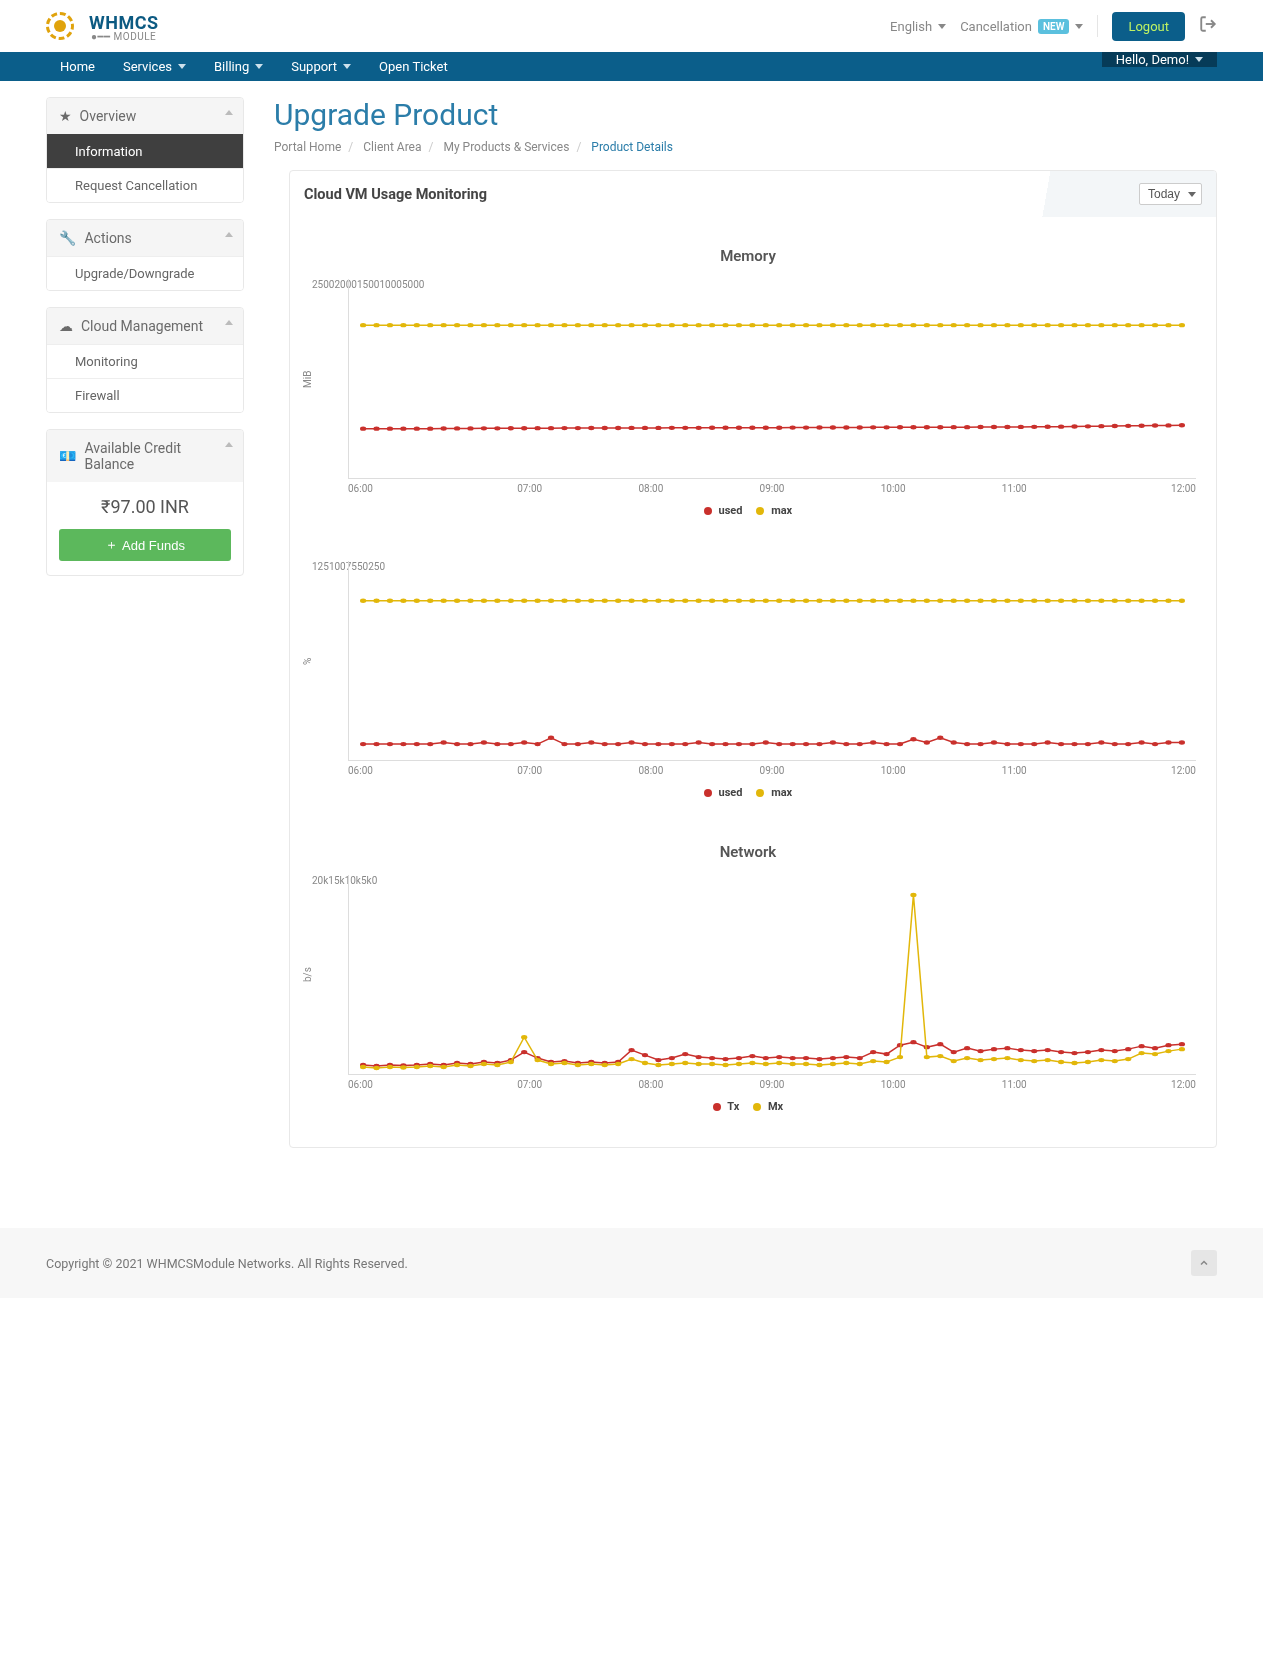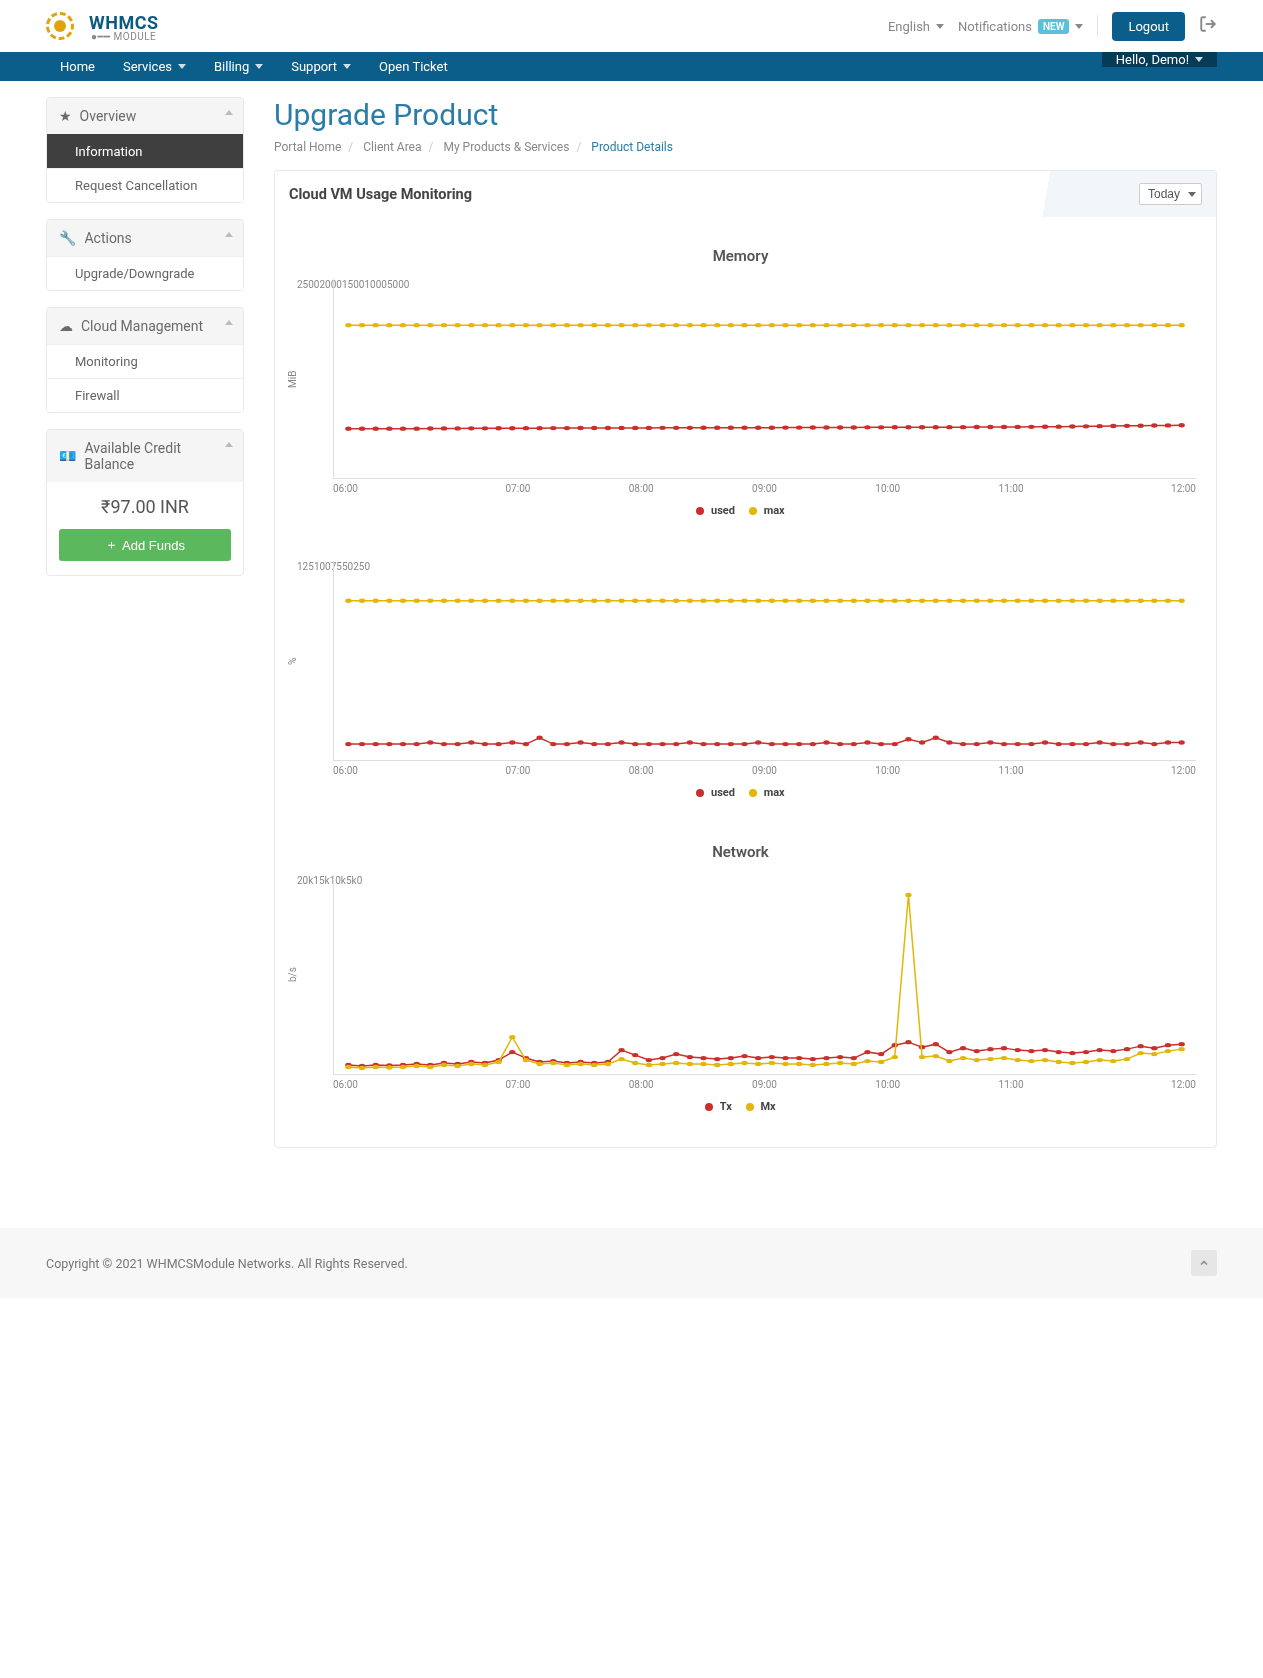--- a/index.html
+++ b/index.html
@@ -11,21 +11,21 @@
   .logo { display:flex; align-items:center; gap:15px; font-weight:700; font-size:18px; letter-spacing:0.5px;}
   .logo .gear { width:28px; height:28px; border-radius:50%; border:3px dashed #e0a30c; display:inline-block; position:relative; }
   .logo .gear::after{content:""; position:absolute; inset:5px; border-radius:50%; background:#e0a30c;}
   .logo .w { color:#0c5a82; }
   .logo .sub { font-size:10px; font-weight:400; color:#888; display:block; line-height:8px; margin-left:2px;}
   .top-right { display:flex; align-items:center; gap:14px; color:#888; }
   .top-right .item { display:flex; align-items:center; gap:6px; cursor:pointer; font-size:13px;}
   .caret { display:inline-block; width:0; height:0; border-left:4px solid transparent; border-right:4px solid transparent; border-top:5px solid #888; vertical-align:middle;}
   .badge-new { background:#5bc0de; color:#fff; font-size:10px; padding:2px 5px; border-radius:3px; font-weight:600;}
   .divider-v { width:1px; height:22px; background:#e5e5e5; }
-  .btn-logout { background:#0b5e8a; color:#ffffff; padding:7px 16px; border-radius:4px; font-size:13px; cursor:pointer;}
+  .btn-logout { background:#0b5e8a; color:#bef264; padding:7px 16px; border-radius:4px; font-size:13px; cursor:pointer;}
   .signout-icon { font-size:18px; color:#888; cursor:pointer; }
 
   
   .navbar { background:#0b5e8a; color:#fff; height:29px; display:flex; align-items:stretch; padding:0 46px; justify-content:space-between;}
   .nav-left { display:flex; align-items:stretch; }
   .nav-item { display:flex; align-items:center; padding:0 14px; font-size:13px; gap:6px; cursor:pointer;}
   .nav-right .nav-item { background:#063b58; }
   .nav-right .caret, .nav-left .caret { border-top-color:#cde1ec; }
 
   
@@ -47,21 +47,21 @@
   .ico { font-style:normal; display:inline-block; }
 
   
   h1.page-title { color:#2b7da9; font-size:30px; font-weight:400; margin-bottom:8px; }
   .breadcrumb { font-size:12px; color:#999; margin-bottom:16px; }
   .breadcrumb a { color:#888; cursor:pointer;}
   .breadcrumb .sep { margin:0 7px; color:#ccc; }
   .breadcrumb .current { color:#2b7da9; }
 
   
-  .card { border:1px solid #e8e8e8; border-radius:4px; background:#fff; overflow:hidden; }
+  .card { border:1px solid #e8e8e8; border-radius:4px; background:#fff; overflow:hidden;margin-left:15px; }
   .card-header { padding:12px 14px; font-size:14.5px; font-weight:700; color:#444; display:flex; align-items:center; justify-content:space-between; position:relative; }
   .card-header::after { content:""; position:absolute; right:0; top:0; bottom:0; width:240px; background:linear-gradient(100deg,transparent 30%, #f3f6f8 30%); z-index:0;}
   .card-header > * { position:relative; z-index:1; }
   .select-period { border:1px solid #ccc; border-radius:2px; font-size:12px; padding:3px 20px 3px 8px; background:#fff; color:#555; appearance:none; position:relative; }
   .select-wrap { position:relative; }
   .select-wrap::after { content:""; position:absolute; right:6px; top:9px; width:0;height:0;border-left:4px solid transparent;border-right:4px solid transparent;border-top:5px solid #666; pointer-events:none;}
 
   .card-body { padding:30px 20px 30px 10px; position:relative;}
   .chart-block { margin-bottom:44px; }
   .chart-block:last-child { margin-bottom:4px; }
@@ -95,21 +95,21 @@
       <span class="w">WHMCS</span>
       <span class="sub">●━━ <span>MODULE</span></span>
     </span>
   </div>
   <div class="top-right">
     <div class="item">
       <span>English</span>
       <span class="caret"></span>
     </div>
     <div class="item">
-      <span>Notifications</span>
+      <span>Cancellation</span>
       <span class="badge-new">NEW</span>
       <span class="caret"></span>
     </div>
     <div class="divider-v"></div>
     <a class="btn-logout">Logout</a>
     <span class="signout-icon">
       <svg width="18" height="18" viewBox="0 0 24 24" fill="none" stroke="#888" stroke-width="2.5">
           <path d="M9 21H5a2 2 0 0 1-2-2V5a2 2 0 0 1 2-2h4"></path>
           <polyline points="16 17 21 12 16 7"></polyline>
           <line x1="21" y1="12" x2="9" y2="12"></line>

